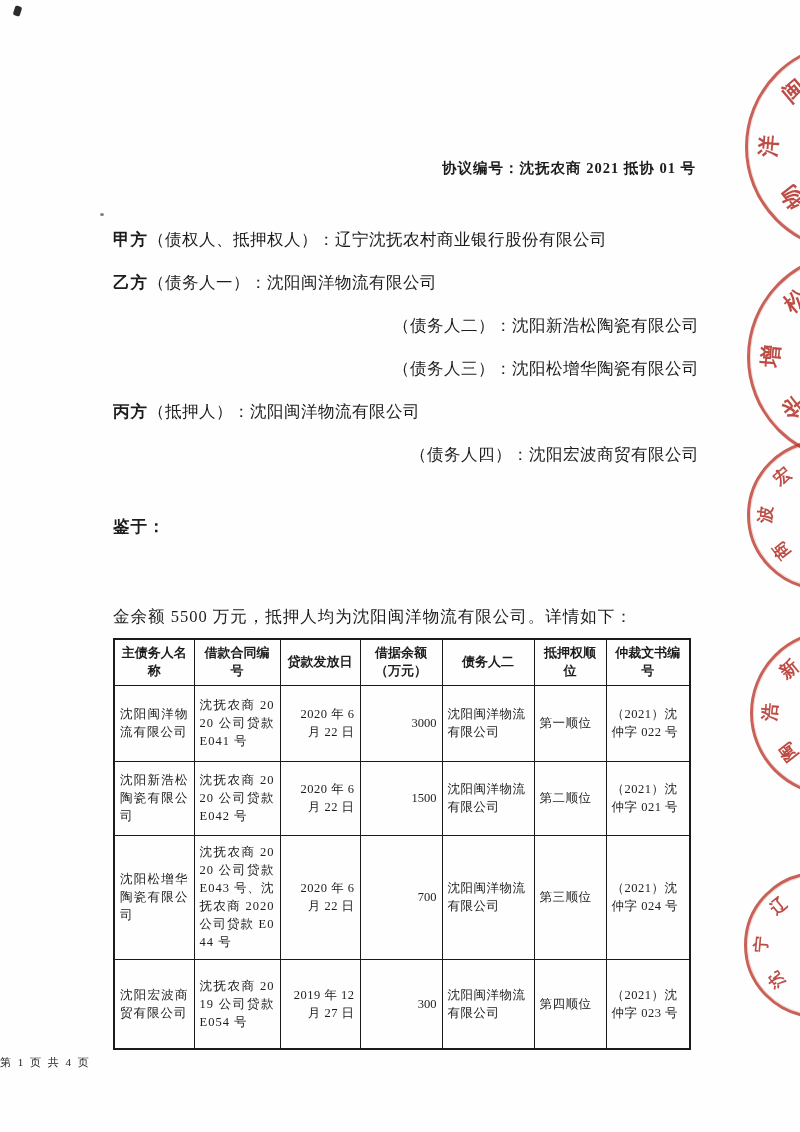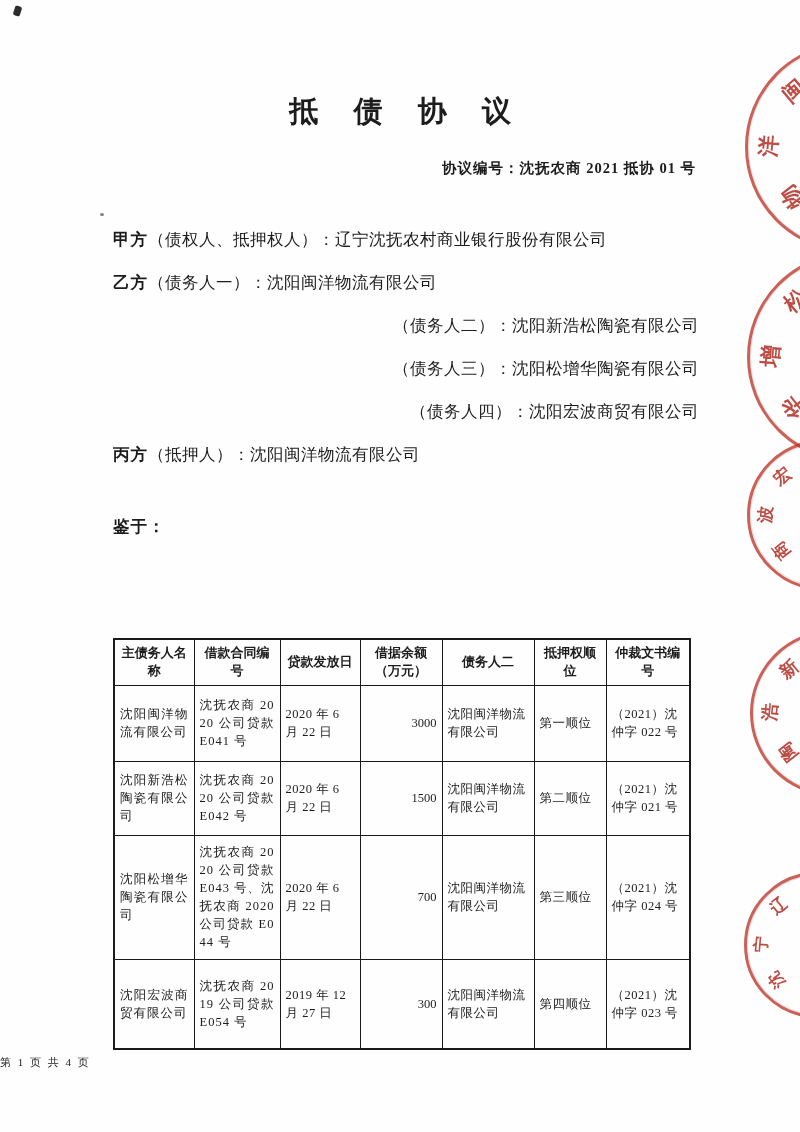--- a/index.html
+++ b/index.html
@@ -52,21 +52,21 @@
     line-height:1.45; word-break:break-all; overflow:hidden;
   }
   table.loans th { font-weight:bold; text-align:center; font-size:13px; line-height:1.4; }
   tr.hrow  { height:46px; }
   tr.r0 { height:76px; }
   tr.r1 { height:74px; }
   tr.r2 { height:124px; }
   tr.r3 { height:90px; }
   td.c0, td.c1 { text-align:justify; letter-spacing:1px; }
   td.c1 { vertical-align:top; padding-top:5px; }
-  td.c2 { text-align:left; letter-spacing:0.5px; }
+  td.c2 { text-align:right; letter-spacing:0.5px; }
   td.c3 { text-align:right; padding-right:9px; }
   td.c4 { text-align:left; letter-spacing:0.5px; }
   td.c5 { text-align:left; letter-spacing:0.5px;margin-top:28px; }
   td.c6 { text-align:left; letter-spacing:0.5px; }
 
   .page-footer {
     position:absolute; top:1055px; left:0; width:100%;
     font-size:11px; letter-spacing:2px;
   }
 
@@ -88,33 +88,33 @@
   .seal.s-5 { left:744px; top:872px; width:146px; height:146px; font-size:16px; }
 </style>
 </head>
 <body>
 
 <div class="page">
 
   <div class="speck s1"></div>
   <div class="speck s2"></div>
 
-  <div class="doc-title">抵 债 协 议</div>
   <div class="agreement-no">协议编号：沈抚农商 2021 抵协 01 号</div>
 
   <div class="parties">
     <div class="party-line"><span class="lbl">甲方</span><span>（债权人、抵押权人）：</span><span>辽宁沈抚农村商业银行股份有限公司</span></div>
     <div class="party-line"><span class="lbl">乙方</span><span>（债务人一）：</span><span>沈阳闽洋物流有限公司</span></div>
     <div class="party-line indent"><span>（债务人二）：</span><span>沈阳新浩松陶瓷有限公司</span></div>
     <div class="party-line indent"><span>（债务人三）：</span><span>沈阳松增华陶瓷有限公司</span></div>
+    <div class="party-line"><span class="lbl">丙方</span><span>（抵押人）：</span><span>沈阳闽洋物流有限公司</span></div>
     <div class="party-line indent"><span>（债务人四）：</span><span>沈阳宏波商贸有限公司</span></div>
-    <div class="party-line"><span class="lbl">丙方</span><span>（抵押人）：</span><span>沈阳闽洋物流有限公司</span></div>
   </div>
 
   <div class="recital-heading">鉴于：</div>
+  <div class="recital-l2">金余额 5500 万元，抵押人均为沈阳闽洋物流有限公司。详情如下：</div>
 
   <table class="loans">
     <colgroup>
       <col style="width:80px">
         <col style="width:86px">
         <col style="width:80px">
       <col style="width:82px">
         <col style="width:92px">
         <col style="width:72px">
       <col style="width:84px">

